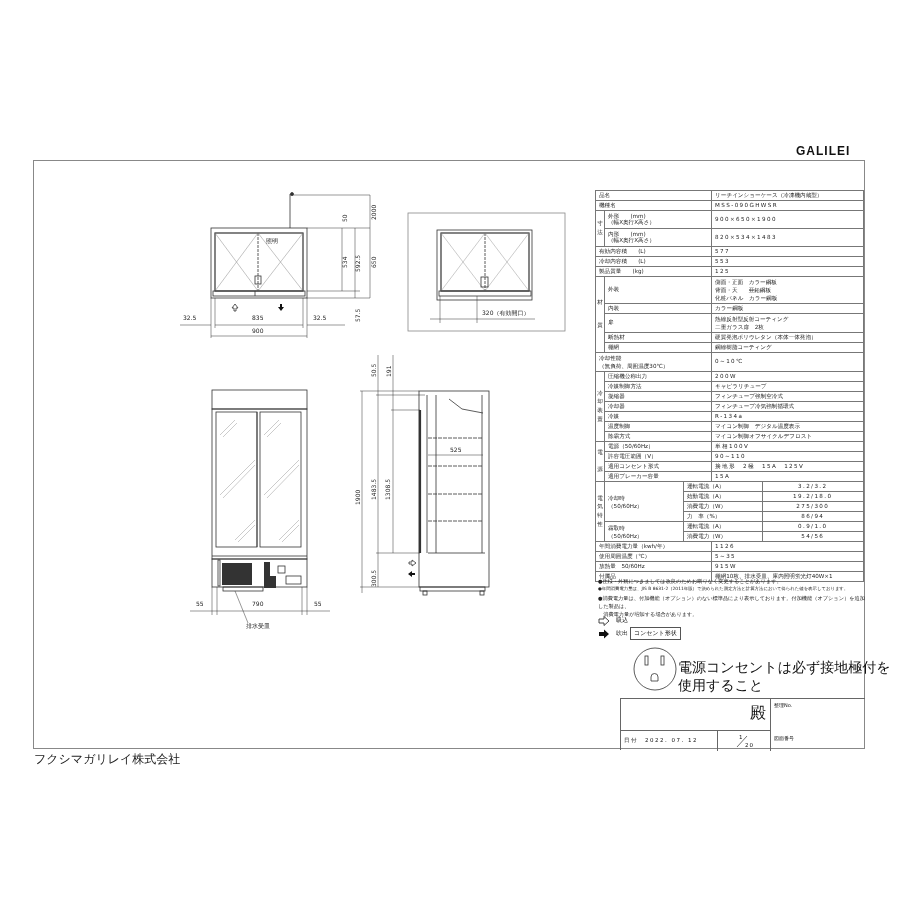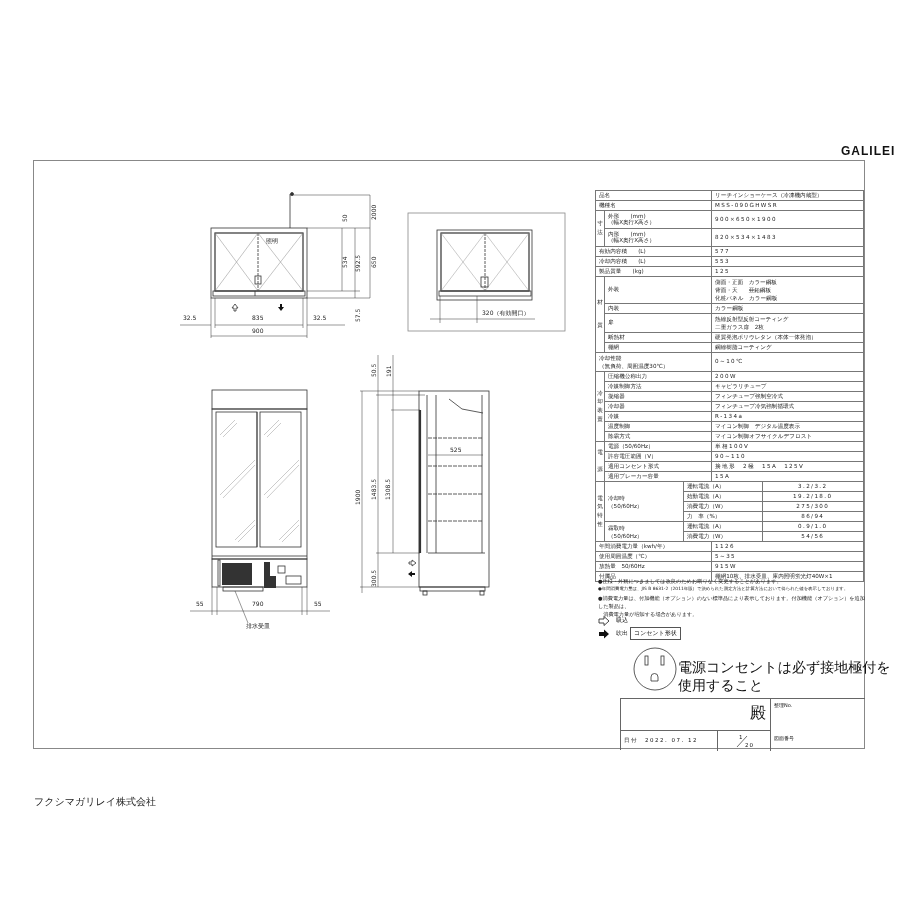--- a/index.html
+++ b/index.html
@@ -1,20 +1,20 @@
 <!DOCTYPE html>
 <html><head>
 <meta charset="utf-8">
 <style>
   html,body{margin:0;padding:0;background:#fff;}
   body{width:900px;height:900px;position:relative;overflow:hidden;font-family:"DejaVu Sans",sans-serif;color:#111;}
   .abs{position:absolute;}
-  .brand{left:796px;top:144px;font-family:"Liberation Sans",sans-serif;font-weight:bold;font-size:12px;letter-spacing:1px;color:#111;margin-left:45px;}
+  .brand{left:796px;top:144px;font-family:"Liberation Sans",sans-serif;font-weight:bold;font-size:12px;letter-spacing:1px;color:#111;}
   .frame{left:33px;top:160px;width:832px;height:589px;border:1px solid #888;box-sizing:border-box;}
-  .company{left:34px;top:795px;font-size:10px;color:#222;}
+  .company{left:34px;top:751px;font-size:12px;color:#222;}
   svg text{font-family:"DejaVu Sans",sans-serif;}
   
   .spec{left:595px;top:190px;width:269px;border-collapse:collapse;font-size:5.6px;line-height:1;}
   .spec td{border:1px solid #777;padding:1px 3px;height:7px;white-space:nowrap;vertical-align:middle;color:#222;}
   .spec td.v{letter-spacing:1.4px;}
   .spec td.c{text-align:center;letter-spacing:1.4px;}
   .spec td.grp{text-align:center;width:8px;padding:0;white-space:normal;}
   .spec td.grp span{display:block;margin:3px 0;}
   .notes{left:598px;top:577px;font-size:5.2px;line-height:8.3px;color:#222;width:270px;}
   .legend{left:598px;top:614px;font-size:6px;color:#222;}

